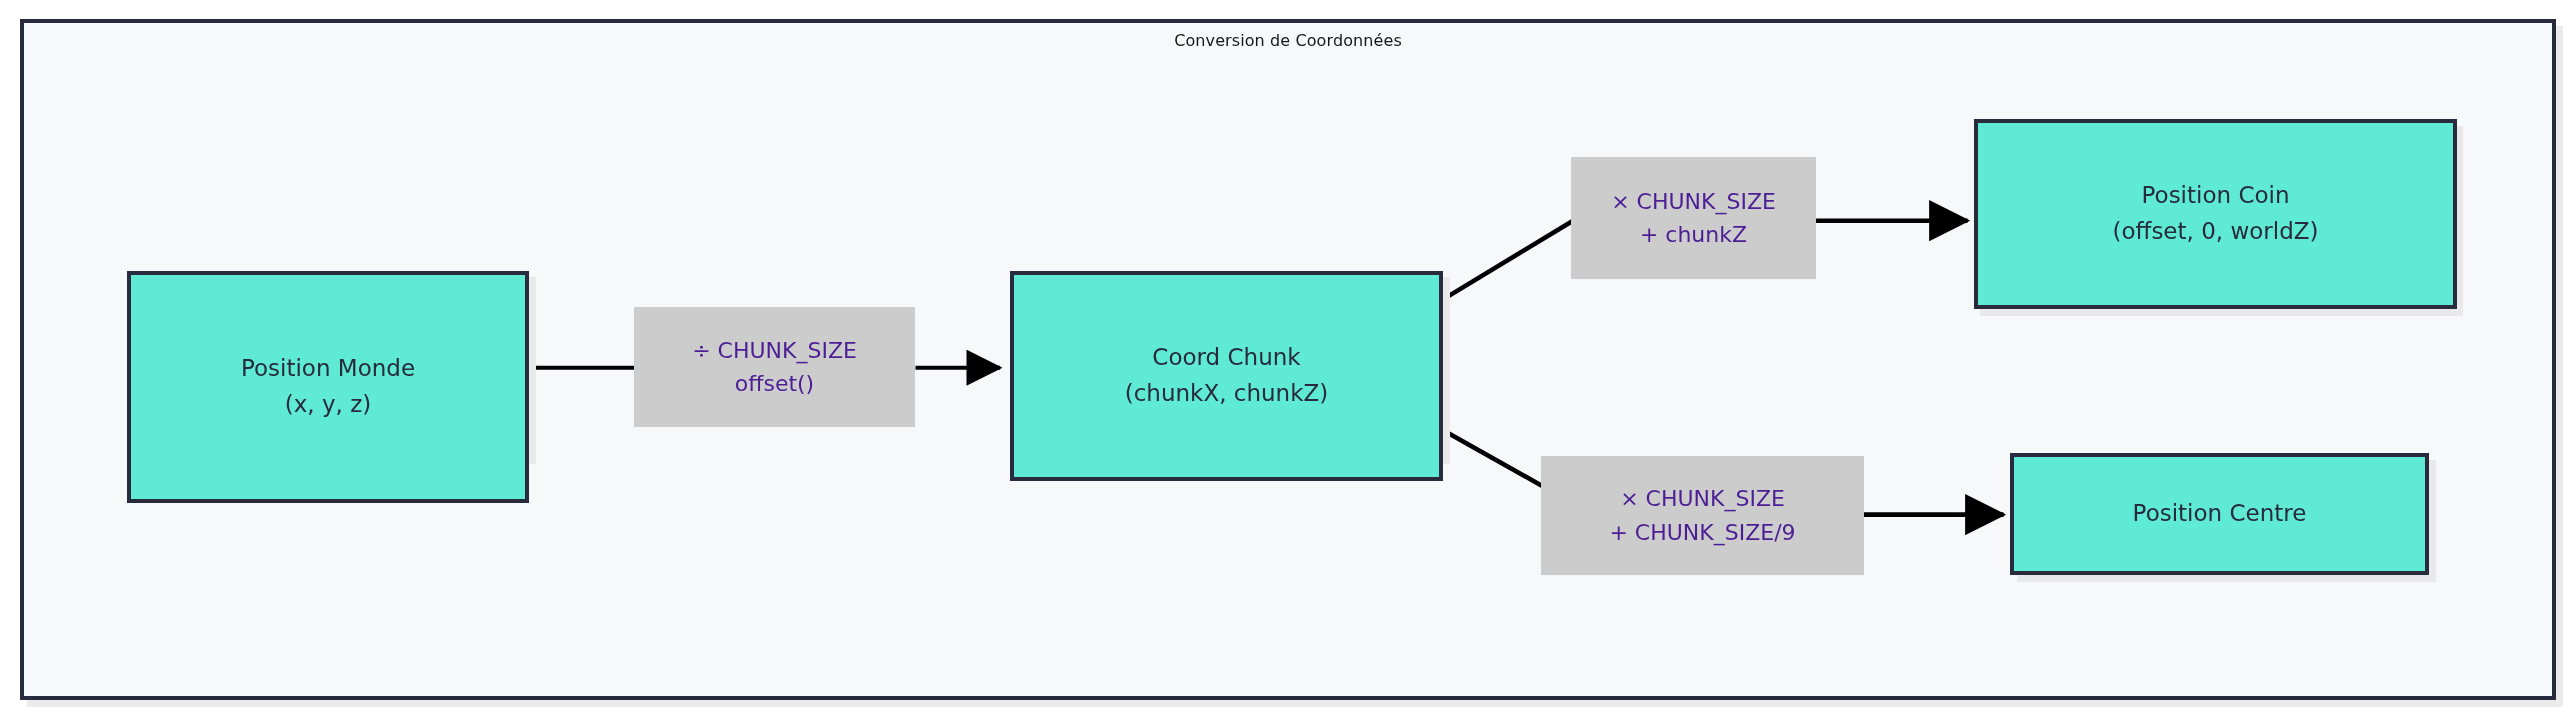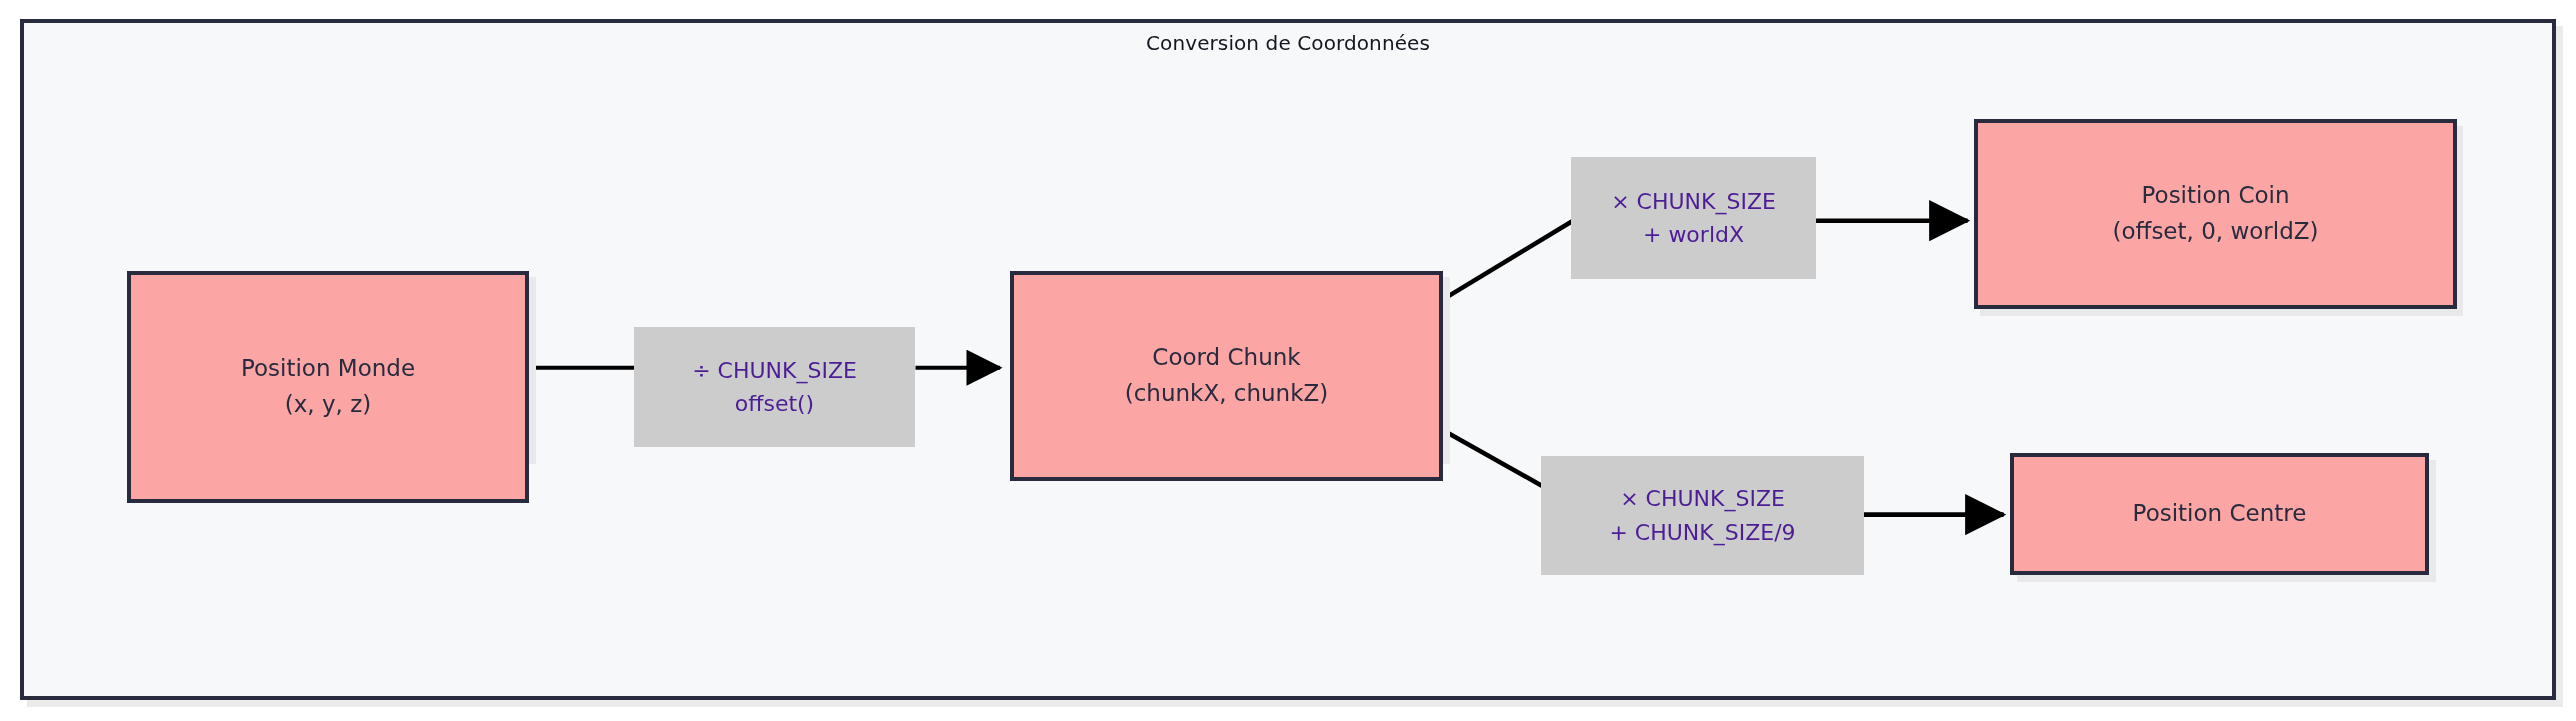--- a/index.html
+++ b/index.html
@@ -36,41 +36,41 @@
     box-sizing: border-box;
     background: #f7f8fa;
     border: 4.6px solid #282a3d;
   }
   #frame-title {
     position: absolute;
     left: 20px;
     top: 31px;
     width: 2536px;
     text-align: center;
-    font-size: 20px;
+    font-size: 16px;
     color: #15161f;
     font-family: "DejaVu Sans", "Liberation Sans", sans-serif;
     letter-spacing: 0.1px;
     white-space: nowrap;
   }
 
   
   #edges {
     position: absolute;
     left: 0;
     top: 0;
     width: 2576px;
     height: 721px;
   }
 
   
   .node {
     position: absolute;
     box-sizing: border-box;
-    background: #fca5a5;
+    background: #5eead4;
     border: 4px solid #282a3d;
     display: flex;
     flex-direction: column;
     align-items: center;
     justify-content: center;
     color: #282a3d;
     font-size: 23px;
     line-height: 1.55;
     text-align: center;
     white-space: nowrap;
@@ -102,21 +102,21 @@
   
   #node-world      { left: 127px;  top: 271px; width: 402px;  height: 232px; }
   #node-world-sh   { left: 134px;  top: 277px; width: 402px;  height: 187px; }
   #node-chunk      { left: 1010px; top: 271px; width: 433px;  height: 210px; }
   #node-chunk-sh   { left: 1017px; top: 277px; width: 433px;  height: 187px; }
   #node-corner     { left: 1974px; top: 119px; width: 483px;  height: 190px; }
   #node-corner-sh  { left: 1980px; top: 126px; width: 483px;  height: 190px; }
   #node-center     { left: 2010px; top: 453px; width: 419px;  height: 122px; text-align: right; }
   #node-center-sh  { left: 2017px; top: 460px; width: 419px;  height: 122px; }
 
-  #label-div       { left: 634px; top: 307px; width: 281px; height: 120px; margin-top: 20px; }
+  #label-div       { left: 634px; top: 307px; width: 281px; height: 120px; }
   #label-mul-off   { left: 1571px; top: 157px; width: 245px; height: 122px; }
   #label-mul-half  { left: 1541px; top: 456px; width: 323px; height: 119px; }
 </style>
 </head>
 <body>
 
 <div id="stage">
 
   <div id="frame-shadow"></div>
   <div id="frame"></div>
@@ -168,21 +168,21 @@
     <span class="node-line">Position Centre</span>
   </div>
 
   <div class="edge-label" id="label-div">
     <span class="lbl-line">÷ CHUNK_SIZE</span>
     <span class="lbl-line">offset()</span>
   </div>
 
   <div class="edge-label" id="label-mul-off">
     <span class="lbl-line">× CHUNK_SIZE</span>
-    <span class="lbl-line">+ worldX</span>
+    <span class="lbl-line">+ chunkZ</span>
   </div>
 
   <div class="edge-label" id="label-mul-half">
     <span class="lbl-line">× CHUNK_SIZE</span>
     <span class="lbl-line">+ CHUNK_SIZE/9</span>
   </div>
 
 </div>
 
 

